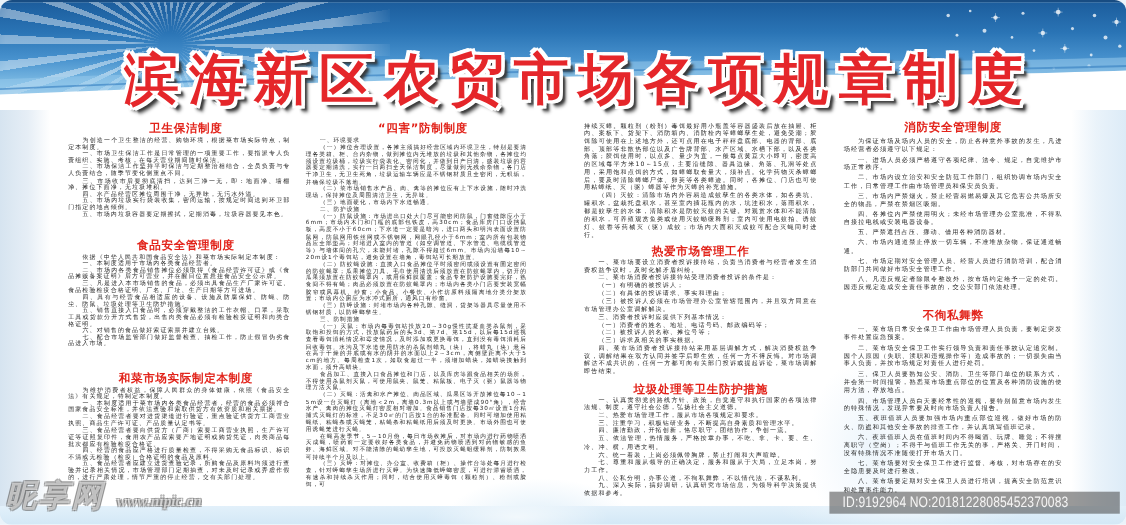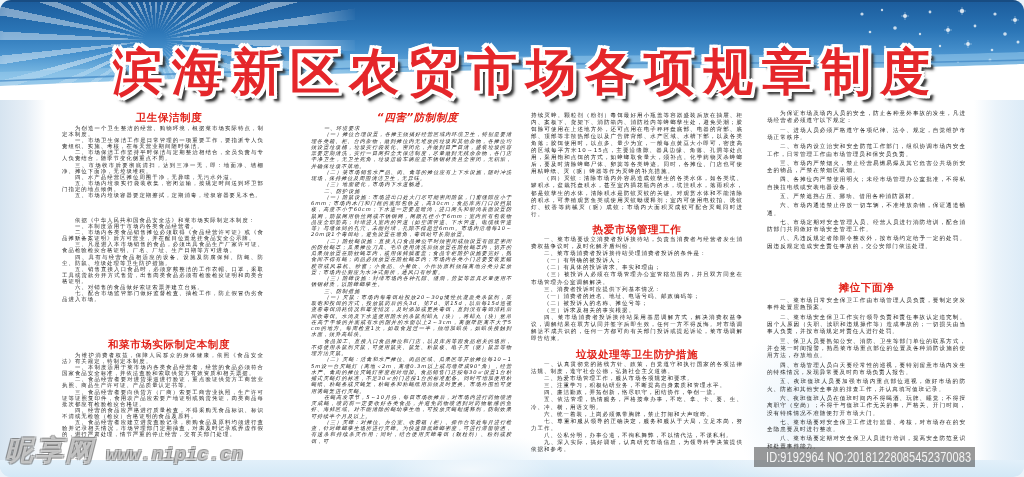--- a/index.html
+++ b/index.html
@@ -31,43 +31,43 @@
     font-size:50px;line-height:58px;letter-spacing:9px;font-weight:bold;color:#e5262a;
     font-family:"DejaVu Sans",sans-serif;
     text-shadow:
       -3px -3px 0 #fff,3px -3px 0 #fff,-3px 3px 0 #fff,3px 3px 0 #fff,
       0 -3px 0 #fff,0 3px 0 #fff,-3px 0 0 #fff,3px 0 0 #fff,
       -2px -3px 0 #fff,2px 3px 0 #fff,
       5px 5px 2px #3a3a3a,6px 6px 3px rgba(0,0,0,0.45);}
 
   .col{position:absolute;top:0;height:464px;}
   .col1{left:62px;width:202px;}
-  .col2{left:311px;width:201px;font-style:italic;}
+  .col2{left:278px;width:201px;}
   .col3{left:531px;width:212px;}
   .col4{left:767px;width:199px;}
   .sec{position:absolute;left:0;width:100%;}
   .sec h2{margin:0;text-align:center;font-size:10.5px;line-height:13px;letter-spacing:0.6px;font-weight:bold;color:#e2231a;}
   .col1 .sec h2,.col2 .sec h2{padding-left:12px;}
   .sec p{margin:0;text-indent:13px;text-align:justify;color:#1e1e1e;word-break:break-all;}
   .sec p.noindent{text-indent:0;}
   .col1 .sec h2,.col2 .sec h2{margin-bottom:1px;}
   .col1 p{font-size:5.4px;letter-spacing:1.05px;line-height:6.1px;}
   .col2 p{font-size:5.15px;letter-spacing:0.9px;line-height:6.25px;}
   .col3 p{font-size:5.5px;letter-spacing:1px;line-height:7.1px;}
   .col4 .sec h2{margin-bottom:3px;}
   .col4 p{font-size:5.6px;letter-spacing:1px;line-height:7.4px;margin-bottom:1.8px;}
 
   .wm-site{position:absolute;left:5px;top:438px;height:26px;white-space:nowrap;}
   .wm-logo{display:inline-block;font-size:28px;line-height:26px;font-weight:bold;font-style:italic;letter-spacing:2px;
     color:rgba(255,255,255,0.55);
     text-shadow:-1px -1px 0 rgba(110,110,110,0.55),1px -1px 0 rgba(110,110,110,0.55),-1px 1px 0 rgba(110,110,110,0.55),1px 1px 0 rgba(110,110,110,0.55);}
-  .wm-url{display:inline-block;margin-left:6px;font-family:Liberation Mono, monospace;font-size:19px;line-height:26px;font-style:italic;font-weight:bold;
+  .wm-url{display:inline-block;margin-left:6px;font-family:Liberation Serif, serif;font-size:14px;line-height:26px;font-style:italic;font-weight:bold;
     color:rgba(255,255,255,0.55);
     text-shadow:-1px -1px 0 rgba(110,110,110,0.55),1px -1px 0 rgba(110,110,110,0.55),-1px 1px 0 rgba(110,110,110,0.55),1px 1px 0 rgba(110,110,110,0.55);}
-  .wm-id{position:absolute;left:754px;top:447px;width:221px;height:20px;background:rgba(70,70,70,0.55);}
+  .wm-id{position:absolute;left:754px;top:447px;width:264px;height:20px;background:rgba(70,70,70,0.55);}
   .wm-id span{position:absolute;left:12px;top:2px;font-family:"Liberation Sans",sans-serif;font-size:11px;line-height:16px;
     color:rgba(255,255,255,0.9);white-space:nowrap;transform:scaleY(1.25);transform-origin:left center;letter-spacing:0.1px;}
 </style>
 </head>
 <body>
 
 <div class="page">
   <div class="bg-left"></div>
   <div class="bg-right"></div>
   <div class="swirl"></div>
@@ -124,20 +124,21 @@
       <h2>卫生保洁制度</h2>
       <p>为创造一个卫生整洁的经营、购物环境，根据菜市场实际特点，制定本制度。</p>
       <p>一、市场卫生保洁工作是日常管理的一项重要工作，要指派专人负责组织、实施、考核，在每天营业期间随时保洁。</p>
       <p>二、市场保洁工作坚持平时保洁与定期整治相结合，全员负责与专人负责结合，随季节变化侧重点不同。</p>
       <p>三、市场收市后要彻底清扫，达到三净一无，即：地面净、墙棚净、摊位下面净，无垃圾堆积。</p>
       <p>四、水产品经营区摊位周围干净，无异味，无污水外溢。</p>
       <p>五、市场内垃圾实行袋装收集，密闭运输，按规定时间送到环卫部门指定的地点倾倒。</p>
       <p>五、市场内垃圾容器要定期擦拭，定期消毒，垃圾容器要见本色。</p>
     </section>
     <section class="sec" style="top:217px">
+      <h2>食品安全管理制度</h2>
       <p>依据《中华人民共和国食品安全法》和菜市场实际制定本制度：</p>
       <p>一、本制度适用于市场内各类食品经营者。</p>
       <p>二、市场内各类食品销售摊位必须取得《食品经营许可证》或《食品摊贩备案证明》后方可营业，并在醒目位置悬挂食品安全公示牌。</p>
       <p>三、凡是进入本市场销售的食品，必须出具食品生产厂家许可证、食品检验检疫合格证明、厂名、厂址、生产日期等方可进场。</p>
       <p>四、具有与经营食品相适应的设备、设施及防腐保鲜、防蝇、防尘、防鼠、垃圾处理等卫生防护措施。</p>
       <p>五、销售直接入口食品时，必须穿戴整洁的工作衣帽、口罩，采取工具或货款分开方式售货，出售肉类食品必须有检验检疫证明和肉类合格证明。</p>
       <p>六、对销售的食品做好索证索票并建立台账。</p>
       <p>七、配合市场监管部门做好监督检查、抽检工作，防止假冒伪劣食品进入市场。</p>
     </section>
     <section class="sec" style="top:338px">
@@ -198,32 +199,33 @@
       <p>五、依法管理，热情服务，严格按章办事，不吃、拿、卡、要、生、冷、冲、横，用语文明。</p>
       <p>六、统一着装，上岗必须佩带胸牌，禁止打闹和大声喧哗。</p>
       <p>七、尊重和服从领导的正确决定，服务和服从于大局，立足本岗，努力工作。</p>
       <p>八、公私分明，办事公道，不徇私舞弊，不以情代法，不谋私利。</p>
       <p>九、深入实际，搞好调研，认真研究市场信息，为领导科学决策提供依据和参考。</p>
     </section>
   </div>
 
   <div class="col col4">
     <section class="sec" style="top:110px">
+      <h2>消防安全管理制度</h2>
       <p>为保证市场及场内人员的安全，防止各种意外事故的发生，凡进场经营者必须遵守以下规定：</p>
       <p>一、进场人员必须严格遵守各项纪律、法令、规定，自觉维护市场正常秩序。</p>
       <p>二、市场内设立治安和安全防范工作部门，组织协调市场内安全工作，日常管理工作由市场管理员和保安员负责。</p>
       <p>三、市场内严禁烟火，禁止经营易燃易爆及其它危害公共场所安全的物品，严禁在禁烟区吸烟。</p>
       <p>四、各摊位内严禁使用明火；未经市场管理办公室批准，不得私自接拉电线或安装电器设备。</p>
       <p>五、严禁遮挡占压、挪动、借用各种消防器材。</p>
       <p>六、市场内通道禁止停放一切车辆，不准堆放杂物，保证通道畅通。</p>
       <p>七、市场定期对安全管理人员、经营人员进行消防培训，配合消防部门共同做好市场安全管理工作。</p>
       <p>八、凡违反规定者除限令整改外，按市场约定给予一定的处罚。因违反规定造成安全责任事故的，交公安部门依法处理。</p>
     </section>
     <section class="sec" style="top:281px">
-      <h2>摊位下面净</h2>
+      <h2>不徇私舞弊</h2>
       <p>一、菜市场日常安全保卫工作由市场管理人员负责，要制定突发事件处置应急预案。</p>
       <p>二、菜市场安全保卫工作实行领导负责和责任事故认定追究制。因个人原因（失职、渎职和违规操作等）造成事故的；一切损失由当事人负责，并按市场规定对责任人进行处罚。</p>
       <p>三、保卫人员要熟知公安、消防、卫生等部门单位的联系方式，并会第一时间报警，熟悉菜市场重点部位的位置及各种消防设施的使用方法，存放地点。</p>
       <p>四、市场管理人员白天要经常性的巡视，要特别留意市场内发生的特殊情况，发现异常要及时向市场负责人报告。</p>
       <p>五、夜班值班人员要加强市场内重点部位巡视，做好市场的防火、防盗和其他安全事故的排查工作，并认真填写值班记录。</p>
       <p>六、夜班值班人员在值班时间内不得喝酒、玩牌、睡觉；不得擅离职守（空岗）；不得干与值班工作无关的事，严格关、开门时间，没有特殊情况不准随便打开市场大门。</p>
       <p>七、菜市场要对安全保卫工作进行监督、考核，对市场存在的安全隐患要及时进行整改。</p>
       <p>八、菜市场要定期对安全保卫人员进行培训，提高安全防范意识和处置事件能力。</p>
     </section>
   </div>

